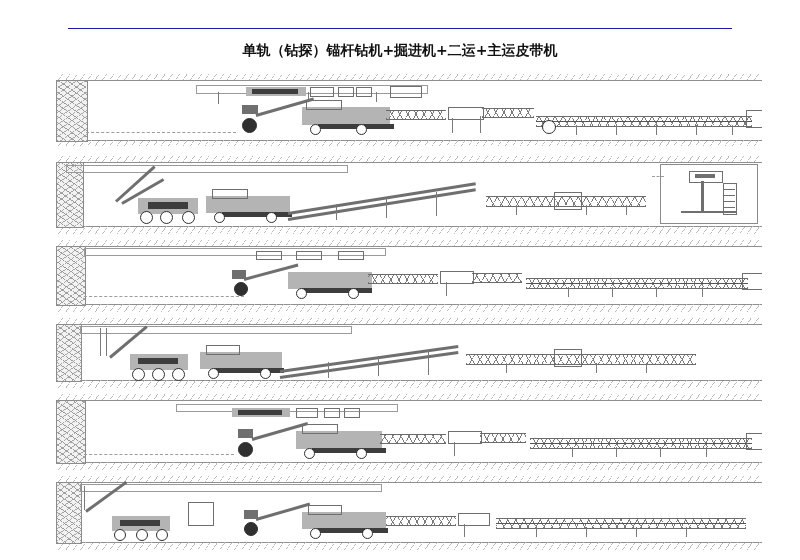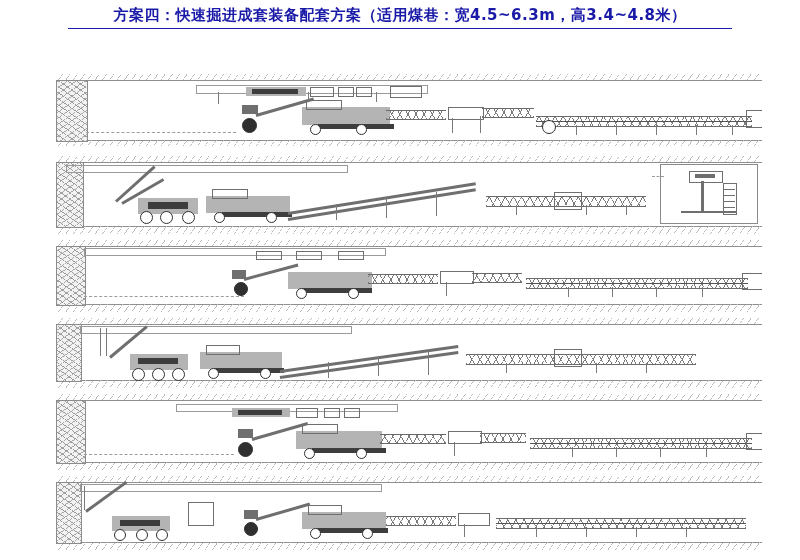--- a/index.html
+++ b/index.html
@@ -104,22 +104,22 @@
     position:absolute;border:1px solid #8a8a8a;background:#ffffff;
   }
   .inset .ibar{position:absolute;background:#6f6f6f;}
   .inset .iout{position:absolute;border:1px solid #6f6f6f;}
 </style>
 </head>
 <body>
 
 <div class="page">
 
-  <div class="title-main">方案四：快速掘进成套装备配套方案（适用煤巷：宽4.5~6.3m，高3.4~4.8米）</div>
   <div class="title-underline"></div>
+  <div class="title-sub">单轨（钻探）锚杆钻机+掘进机+二运+主运皮带机</div>
 
   <div class="panel" style="top:74px;height:72px;">
     <div class="roofline" style="top:6px;"></div>
     <div class="hatch" style="top:0px;height:6px;"></div>
     <div class="floorline" style="top:66px;"></div>
     <div class="hatch" style="top:66px;height:6px;"></div>
     <div class="coalface" style="top:6px;height:60px;width:30px;"></div>
 
     <div class="outline thin" style="left:140px;top:11px;width:230px;height:7px;"></div>
     <div class="blk light" style="left:190px;top:13px;width:60px;height:9px;"></div>

